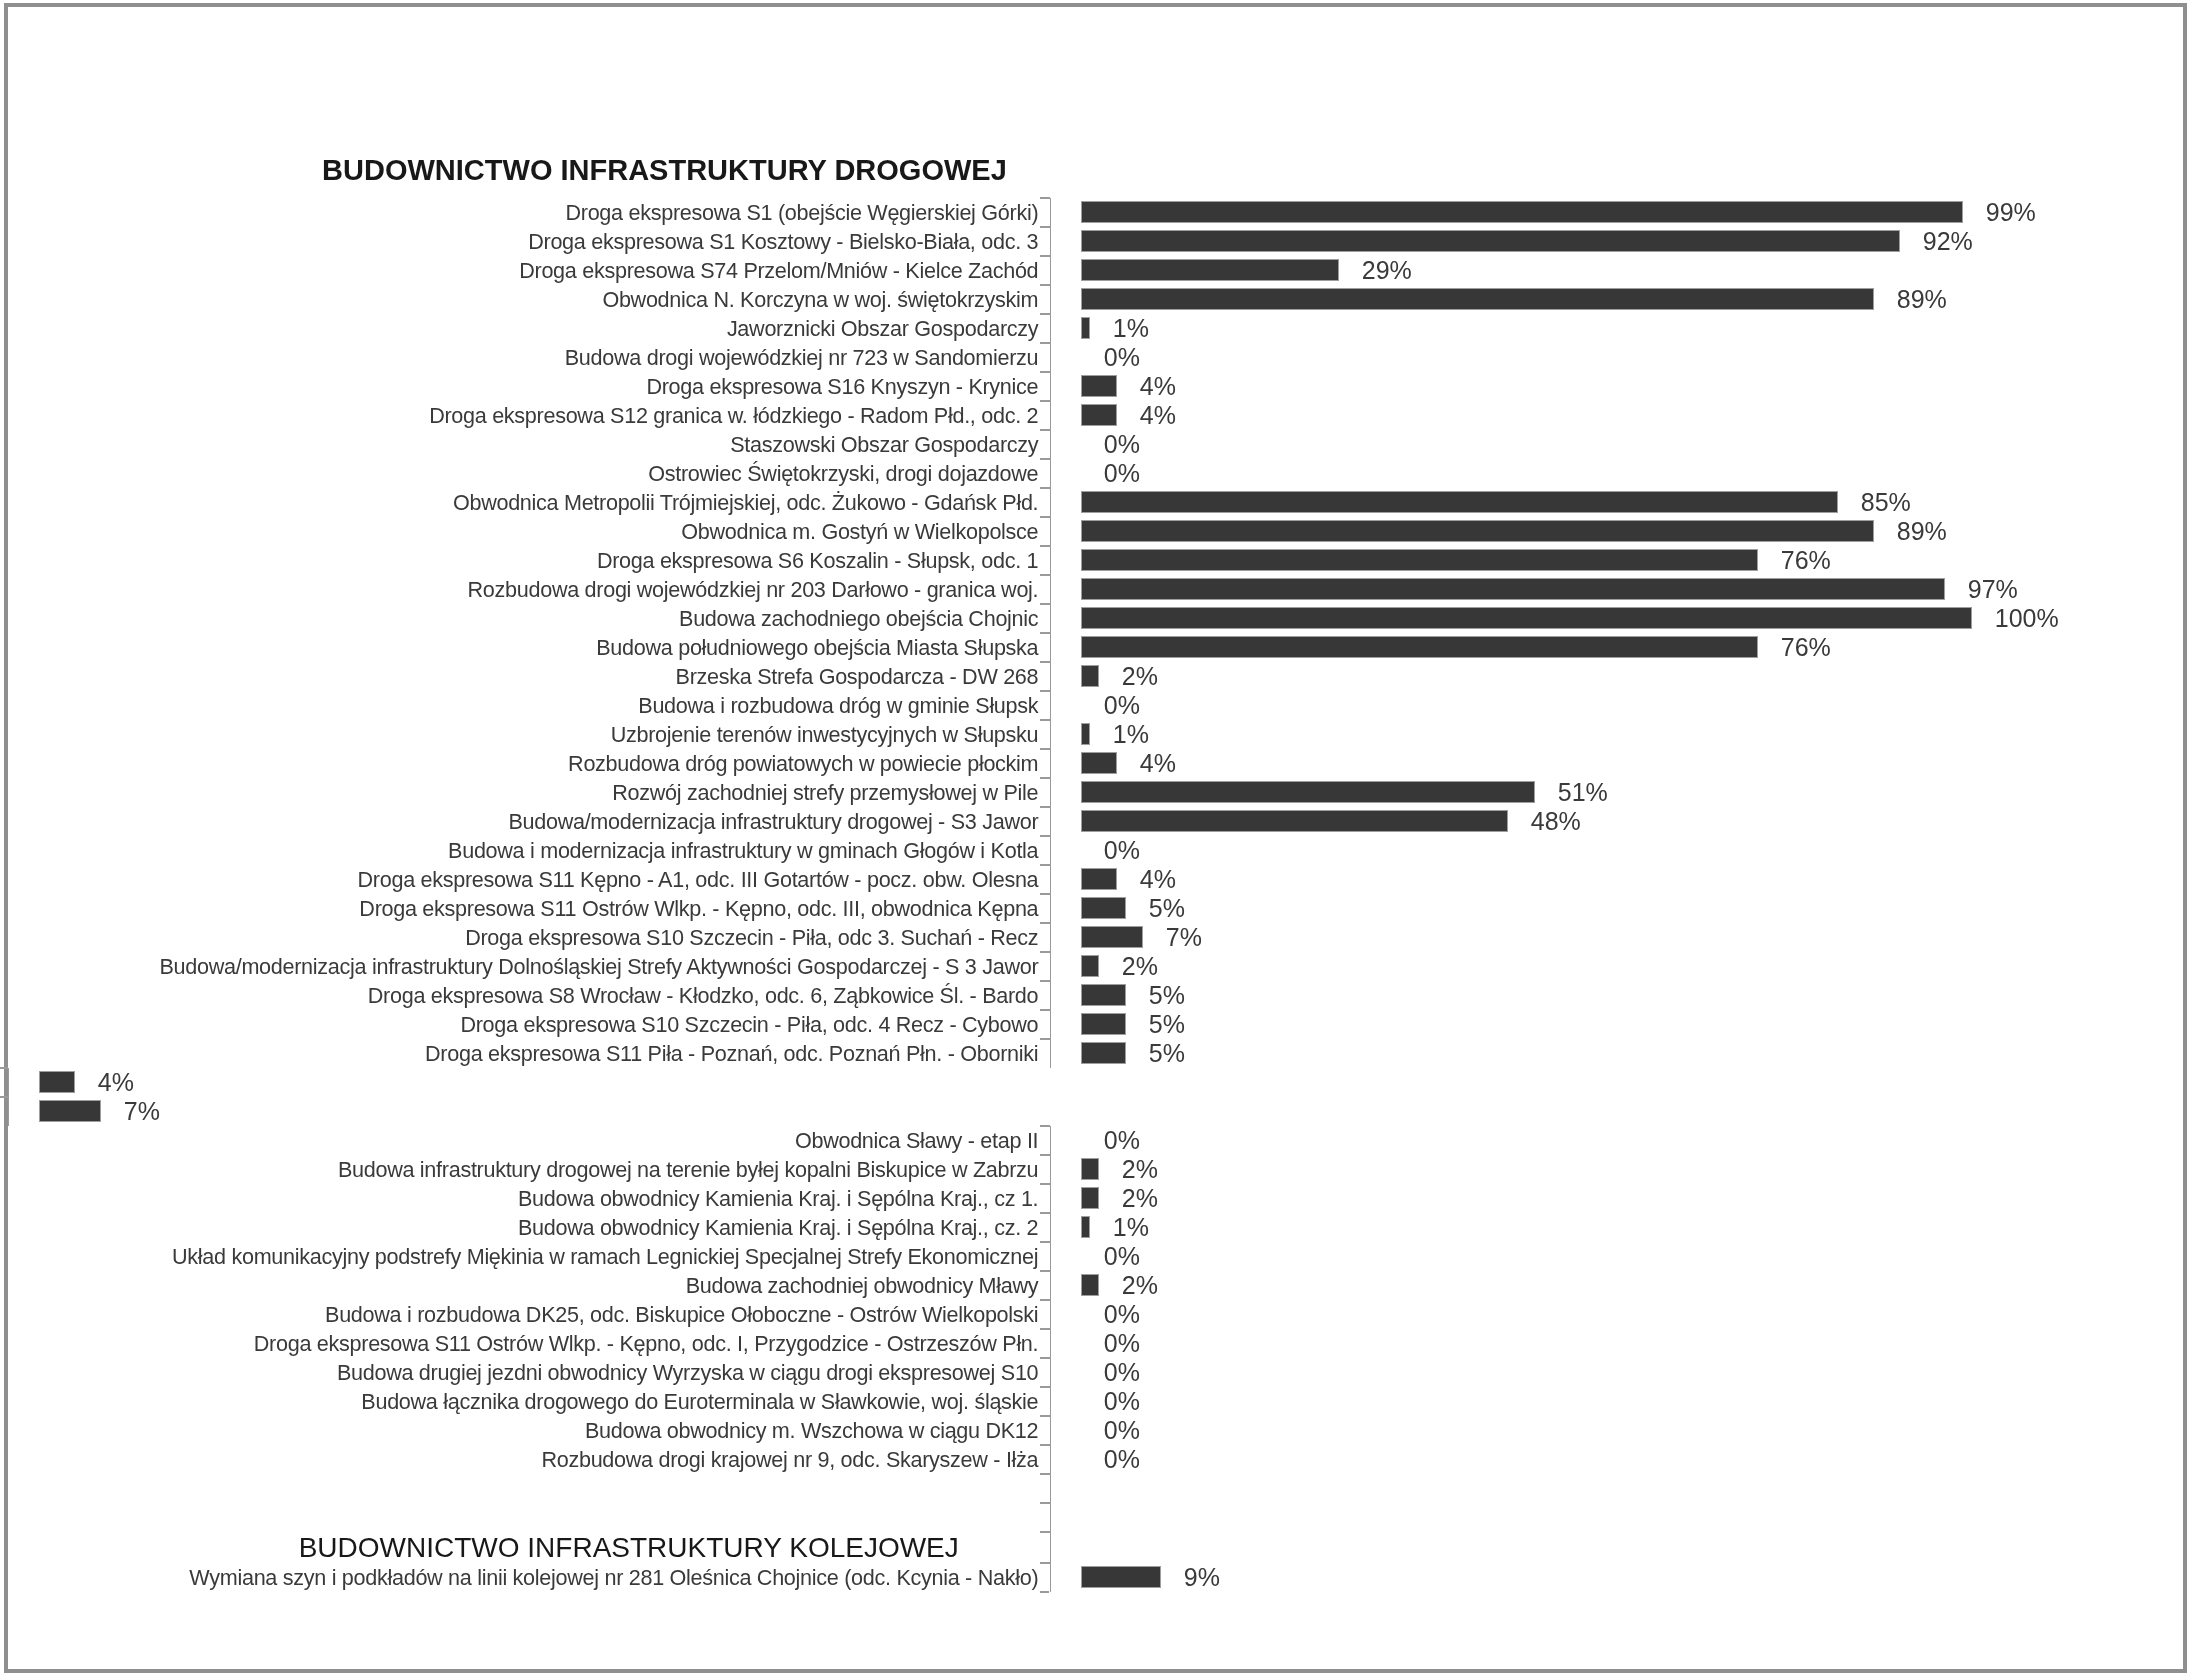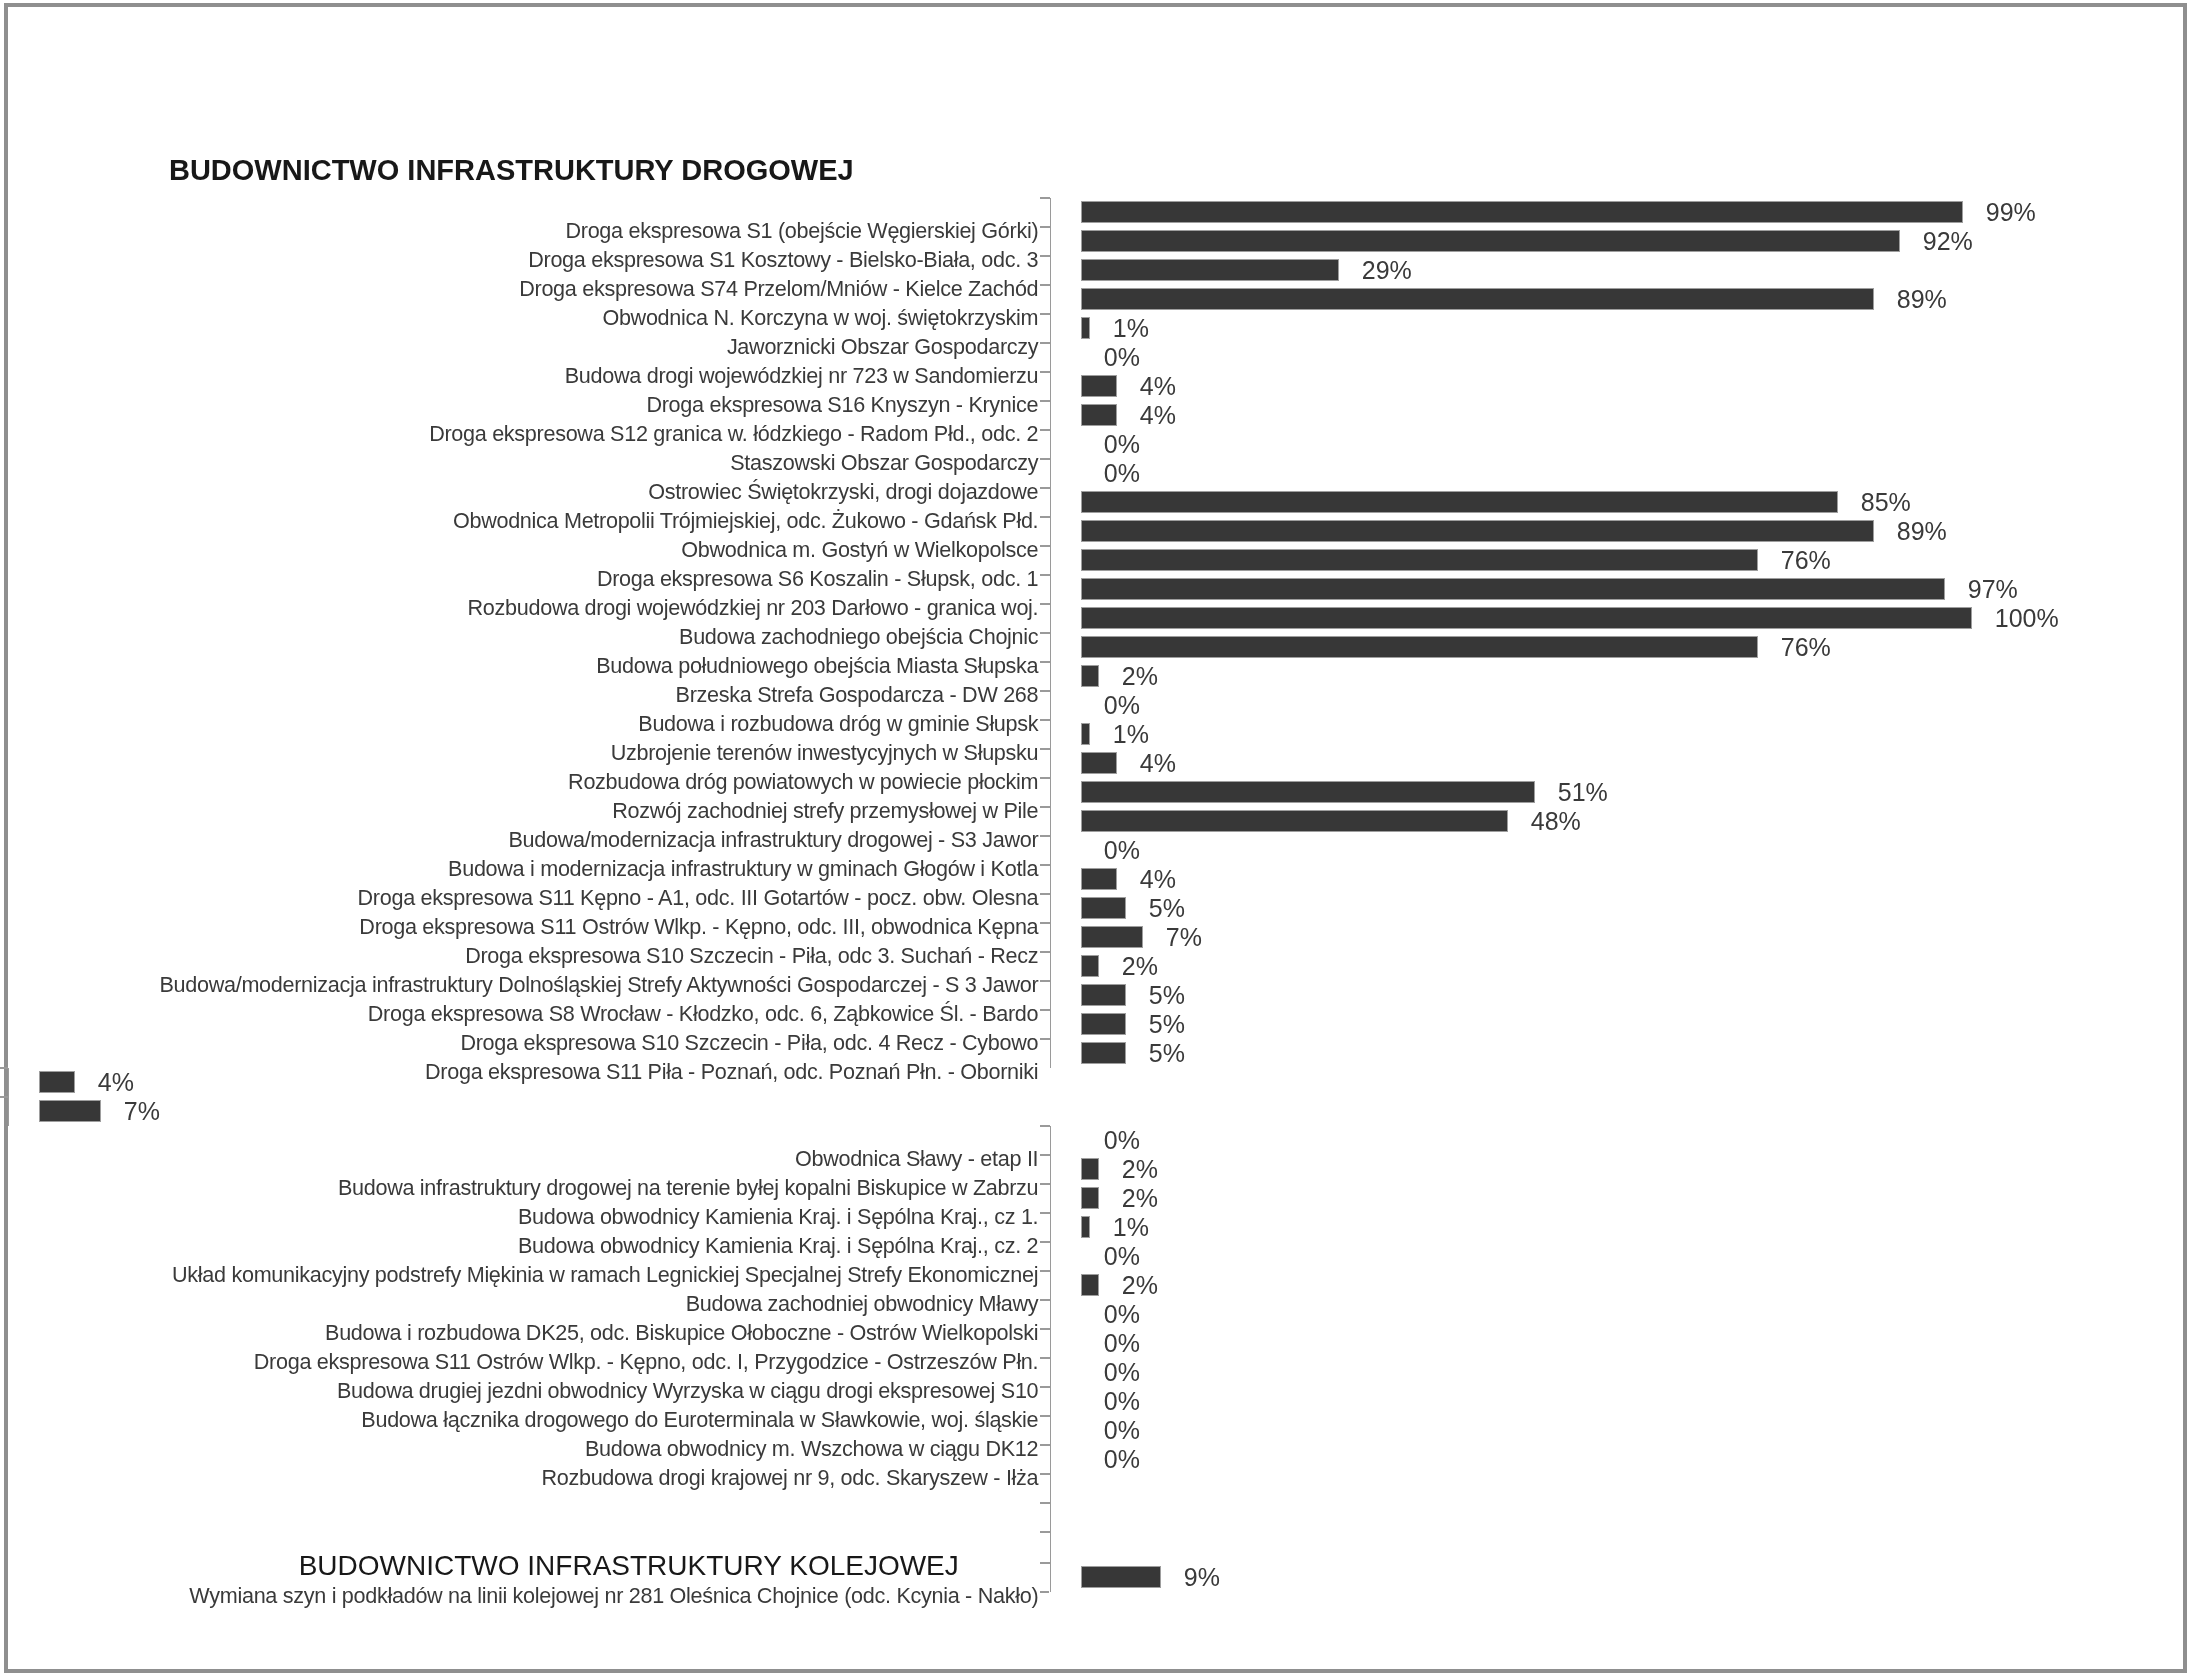--- a/index.html
+++ b/index.html
@@ -7,31 +7,31 @@
     width:2192px; height:1677px; position:relative; background:#ffffff;
     font-family:"Liberation Sans", sans-serif; overflow:hidden;
   }
   .frame {
     position:absolute; left:3.8px; top:2.9px; right:4.8px; bottom:3.8px;
     border:4.8px solid #8f8f8f; background:#ffffff; box-sizing:border-box;
   }
   .spacer-top { height:135px; }
   .top-title {
     width:1042px; height:56px; box-sizing:border-box;
-    text-align:center; padding-right:43px;
+    text-align:right; padding-right:43px;
     font-size:29px; font-weight:bold; line-height:56px; color:#181818;
     white-space:nowrap;
     padding-left:8px;
   }
   .rows { position:relative; }
   .row { display:flex; height:29px; }
   .row .label {
     width:1042px; box-sizing:border-box; text-align:right; padding-right:11.5px;
     font-size:21.6px; line-height:29px; color:#3a3a3a;
-    white-space:nowrap; letter-spacing:-0.3px;margin-top:18px;
+    white-space:nowrap; letter-spacing:-0.3px;
   }
   .row.header-row { height:31px; }
   .row.header-row .label {
     font-weight:normal; font-size:28px; line-height:31px; color:#181818;
     padding-right:91px; letter-spacing:0;
   }
   .row .plot {
     flex:1; border-left:1.9px solid #9a9a9a; position:relative;
     display:flex; align-items:center;padding-left:30px;
   }

